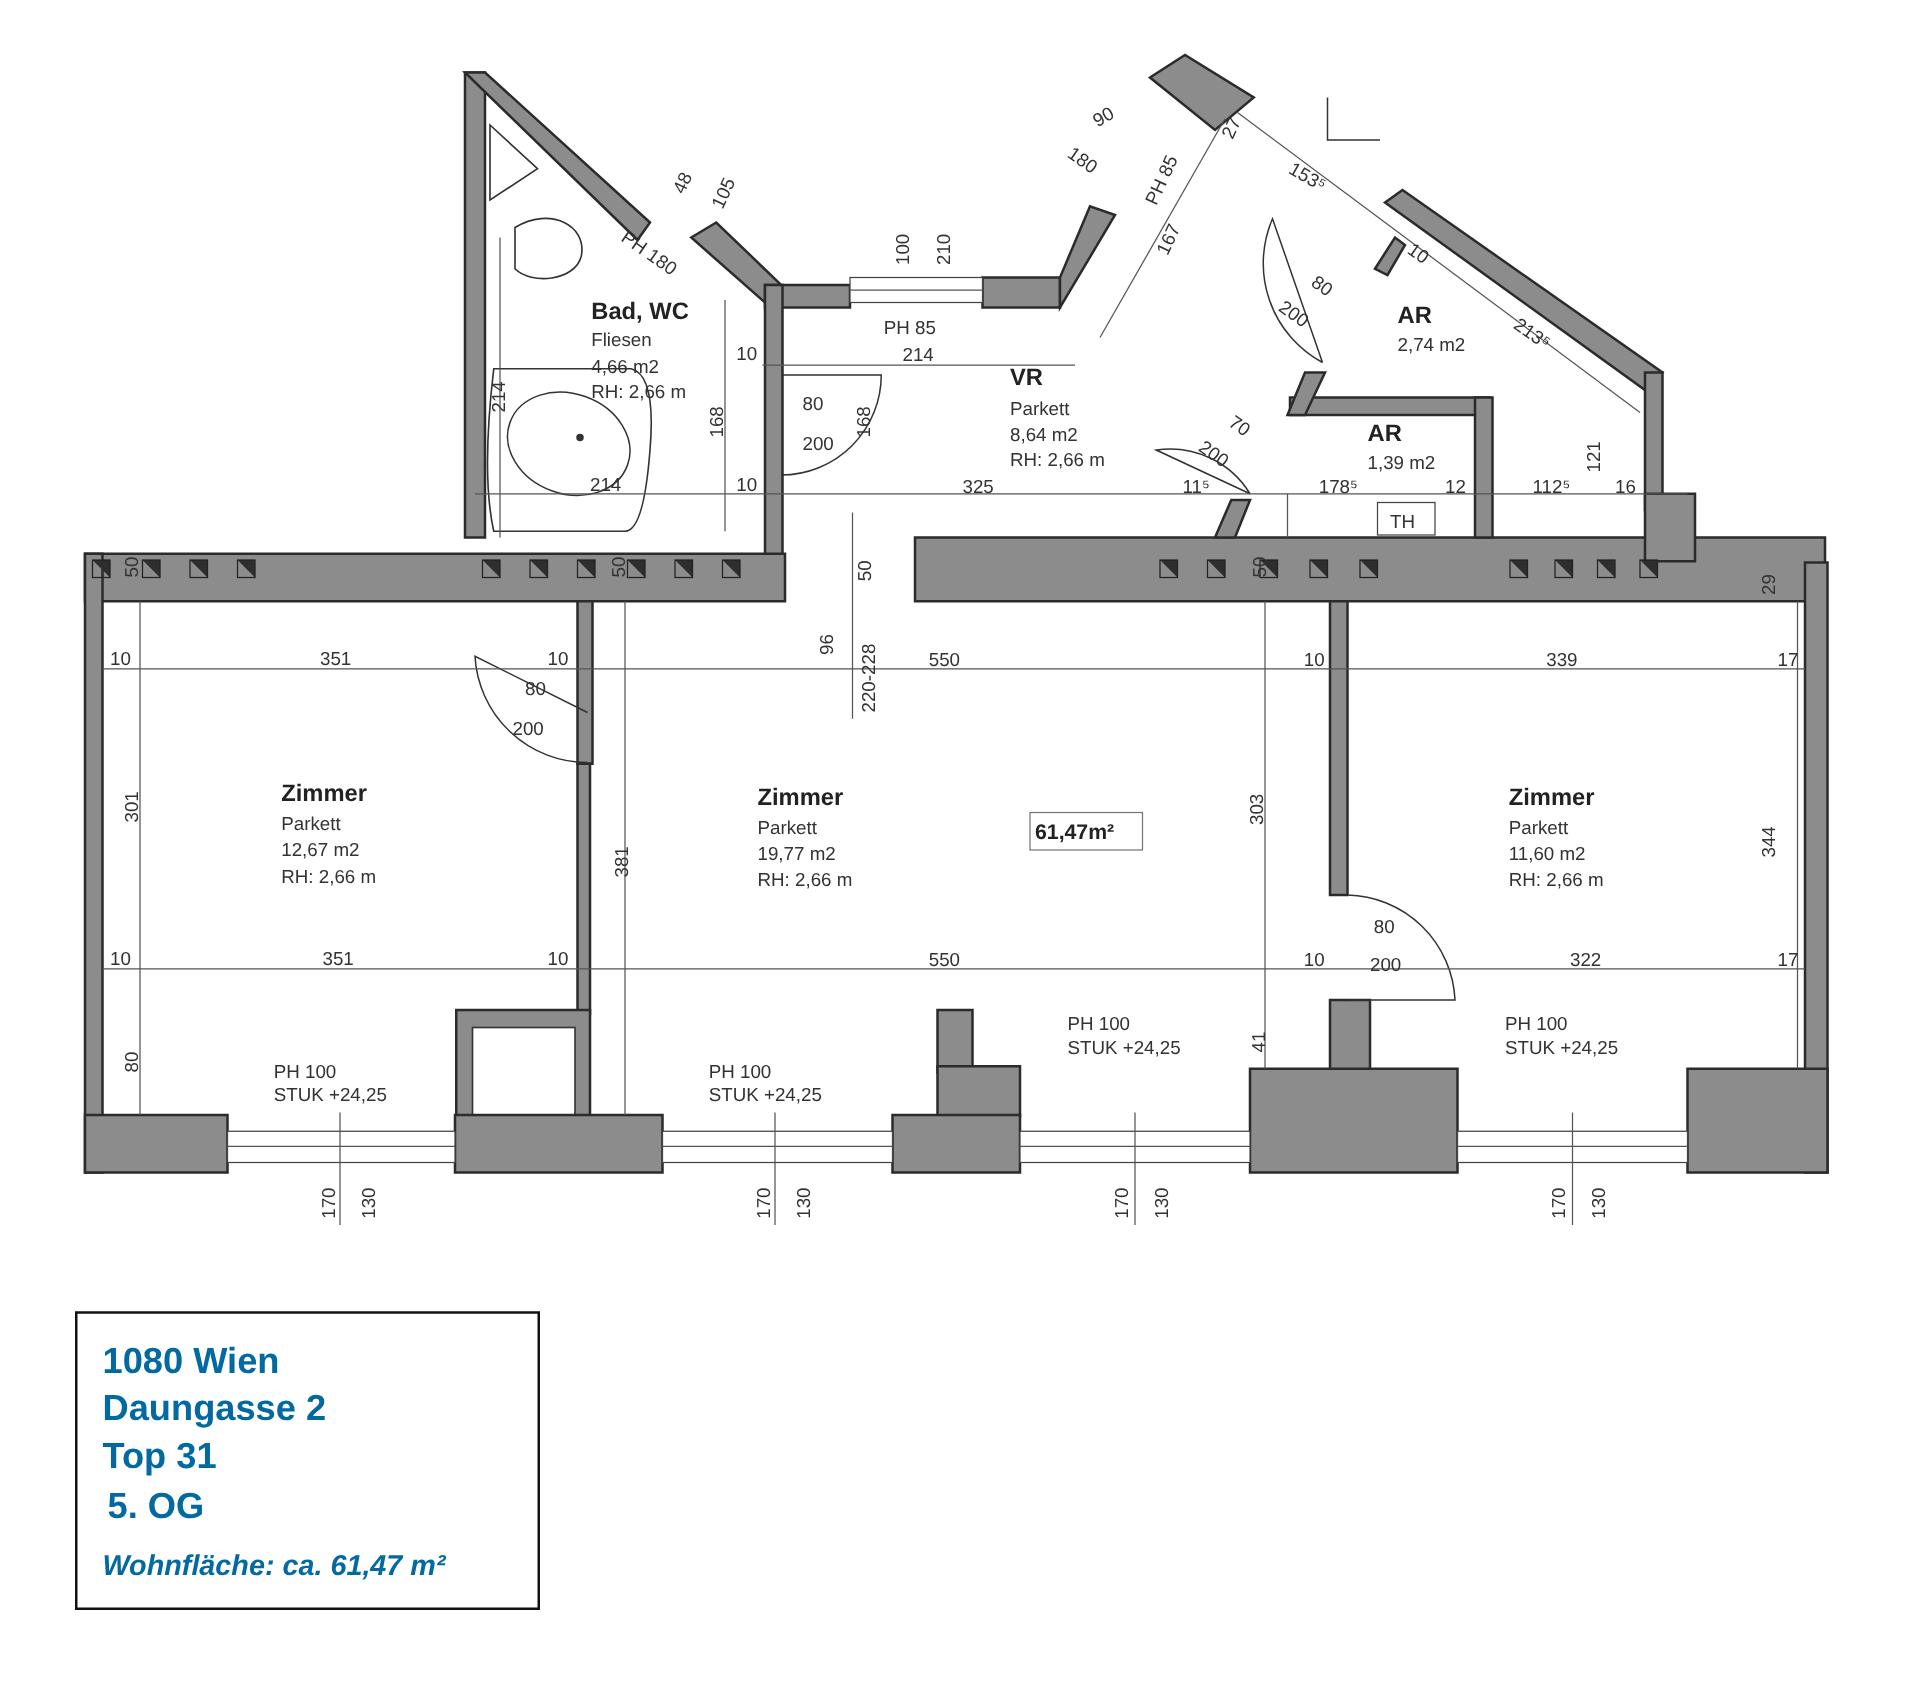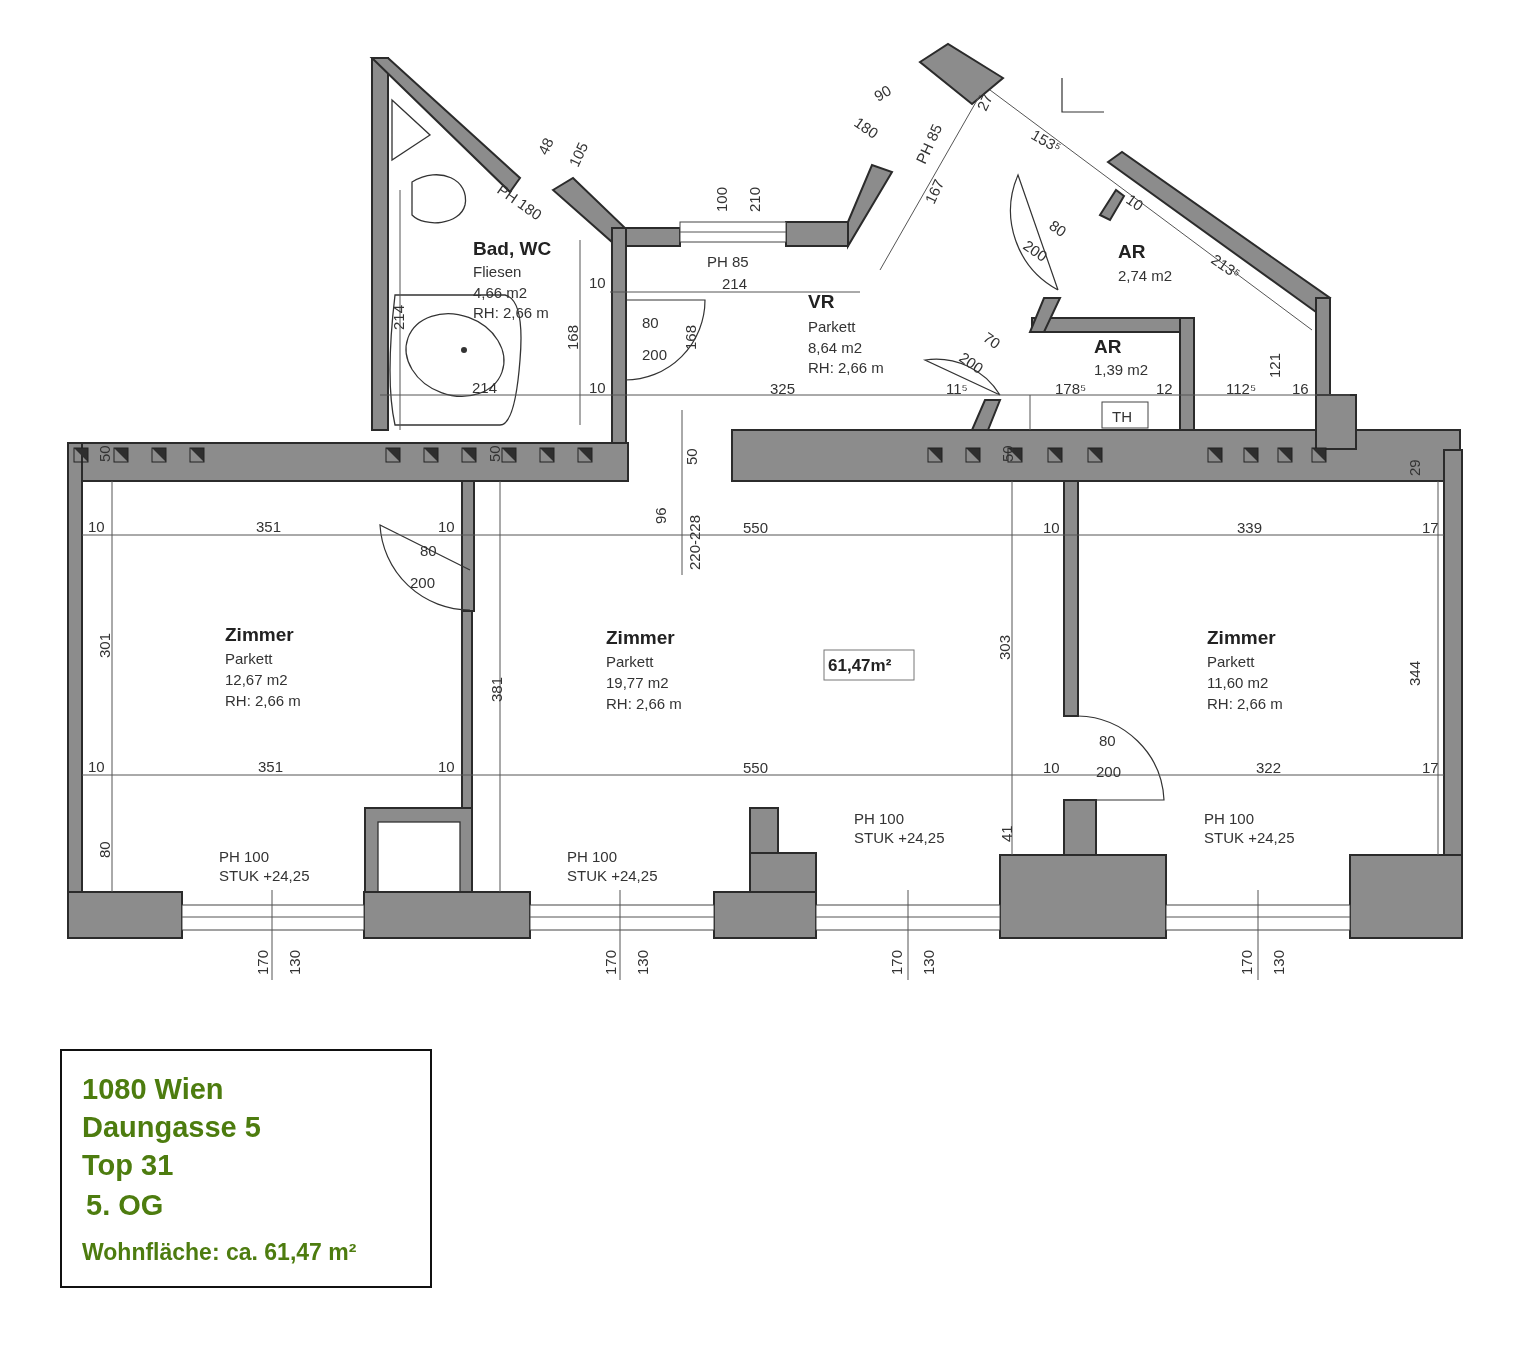--- a/index.html
+++ b/index.html
@@ -13,23 +13,23 @@
   .win { stroke: #444; stroke-width: 1; fill: #fff; }
   .vent { fill: #2e2e2e; }
   .t-room { font-family: "Liberation Sans", sans-serif; font-size: 19px; font-weight: bold; fill: #222; }
   .t-sub { font-family: "Liberation Sans", sans-serif; font-size: 15px; fill: #333; }
   .t-dim { font-family: "Liberation Sans", sans-serif; font-size: 15px; fill: #333; }
   .t-total { font-family: "Liberation Sans", sans-serif; font-size: 17px; font-weight: bold; fill: #222; }
   #info-box {
     position: absolute; left: 60px; top: 1049px; width: 372px; height: 239px;
     border: 2px solid #111; box-sizing: border-box; background: #fff;
   }
-  .info-line { position: absolute; left: 20px; font-family: "Liberation Sans", sans-serif; font-weight: bold; color: #4d7c0f; }
+  .info-line { position: absolute; left: 20px; font-family: "Liberation Sans", sans-serif; font-weight: bold; color: #0369a1; }
   .info-big { font-size: 29px; }
-  .info-small { font-size: 23px; }
+  .info-small { font-size: 23px; font-style: italic; }
 </style>
 </head>
 <body>
 
 <svg id="plan" viewBox="0 0 1536 1020" xmlns="http://www.w3.org/2000/svg">
 
   <g>
 
     <rect class="wall" x="68" y="443" width="560" height="38"></rect>
     <rect class="wall" x="732" y="430" width="728" height="51"></rect>
@@ -307,17 +307,17 @@
     <text class="t-dim" x="1256" y="773">322</text>
     <text class="t-dim" x="1422" y="773">17</text>
     <text class="t-dim" transform="translate(1420,686) rotate(-90)">344</text>
     <text class="t-dim" x="1099" y="746">80</text>
     <text class="t-dim" x="1096" y="777">200</text>
   </g>
 </svg>
 
 <div id="info-box">
   <div class="info-line info-big" style="top:22px;">1080 Wien</div>
-  <div class="info-line info-big" style="top:60px;">Daungasse 5</div>
+  <div class="info-line info-big" style="top:60px;">Daungasse 2</div>
   <div class="info-line info-big" style="top:98px;">Top 31</div>
   <div class="info-line info-big" style="top:138px; left:24px;">5. OG</div>
   <div class="info-line info-small" style="top:188px;">Wohnfläche: ca. 61,47 m²</div>
 </div>
 
 </body></html>

